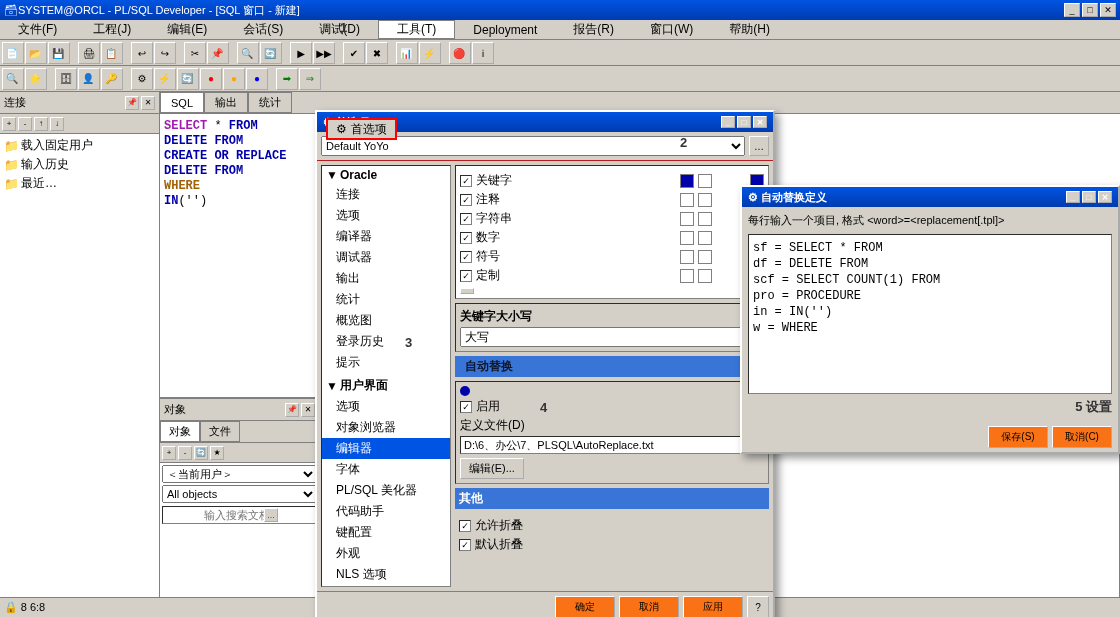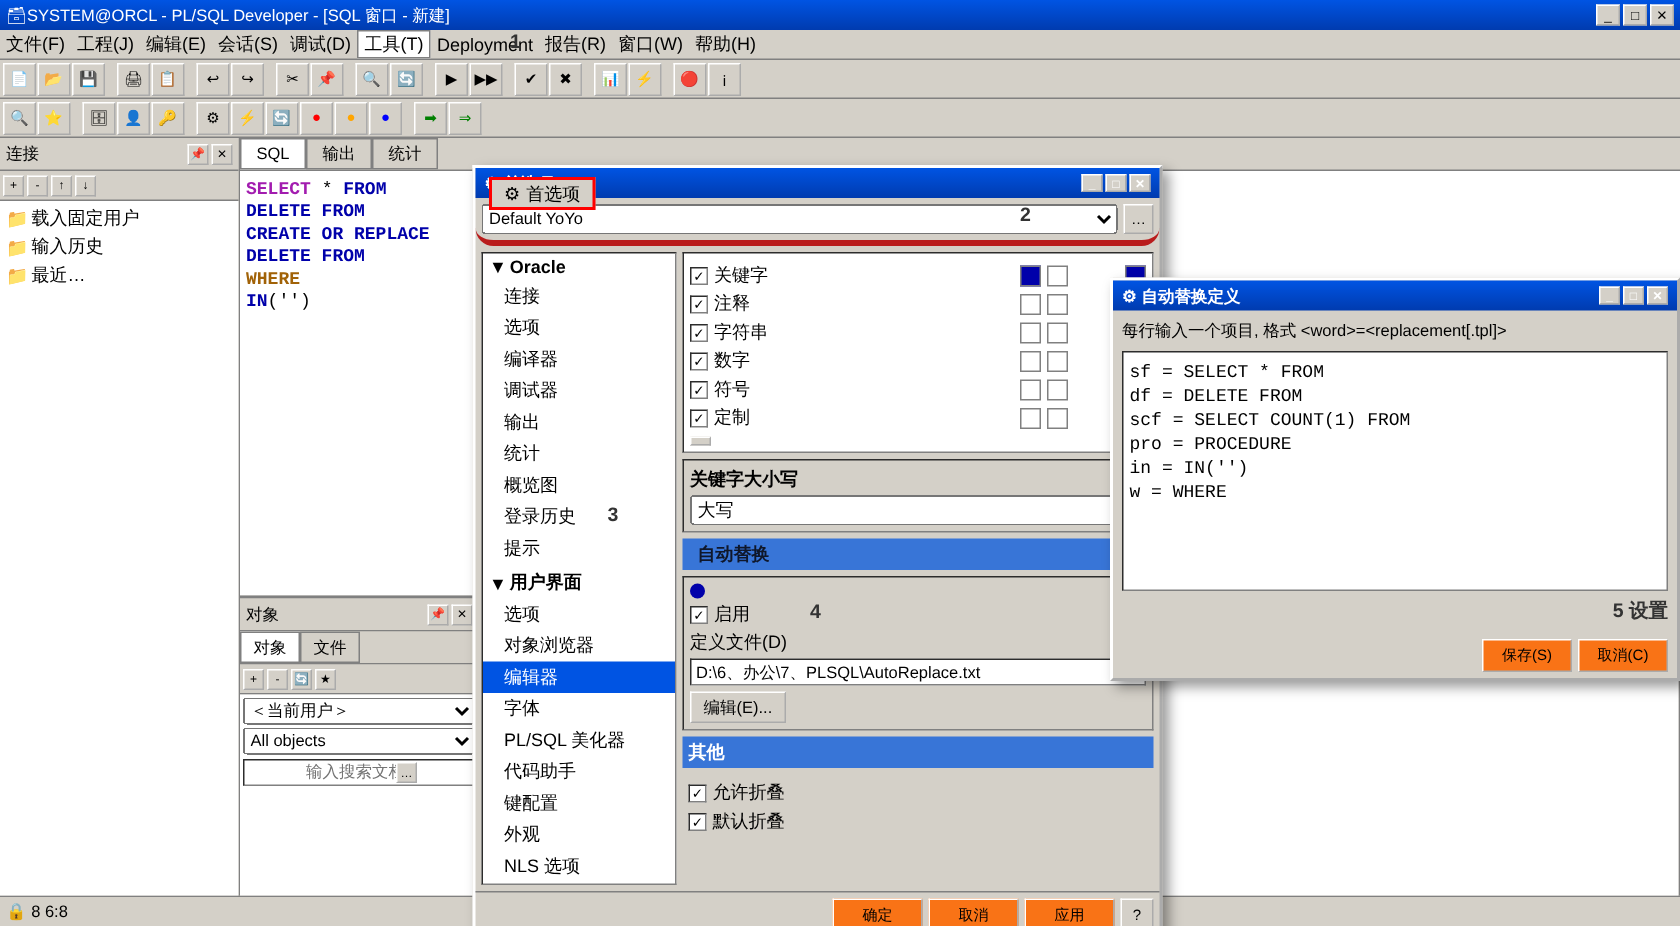--- a/index.html
+++ b/index.html
@@ -20,21 +20,21 @@
 
     
     .menu-bar {
       background: #d4d0c8;
       height: 20px;
       display: flex;
       align-items: center;
       border-bottom: 1px solid #808080;
     }
     .menu-item {
-      padding: 2px 4px;
+      padding: 2px 18px;
       font-size: 12px;
       cursor: pointer;
       height: 100%;
       display: flex;
       align-items: center;
     }
     .menu-item.active { background: #fff; border: 1px solid #808080; }
 
     
     .toolbar {
@@ -526,21 +526,21 @@
     <span>⚙</span>
     &nbsp;
     <span>首选项</span>
     <div class="dialog-title-controls">
       <div class="dialog-title-btn">_</div>
       <div class="dialog-title-btn">□</div>
       <div class="dialog-title-btn">✕</div>
     </div>
   </div>
 
-  <div style="display:flex;align-items:center;padding:4px;gap:4px;border-bottom:4px solid #b91c1c;border-radius:12px;">
+  <div style="display:flex;align-items:center;padding:4px;gap:4px;border-bottom:1px solid #b91c1c;">
     <select style="flex:1;height:20px;font-size:11px;">
       <option>Default YoYo</option>
     </select>
     <div class="tb-btn" style="width:20px;height:20px;">…</div>
   </div>
 
   <div class="dialog-body">
 
     <div class="dialog-tree">
       <div style="display:flex;align-items:center;gap:2px;padding:2px 4px;font-weight:bold;">

